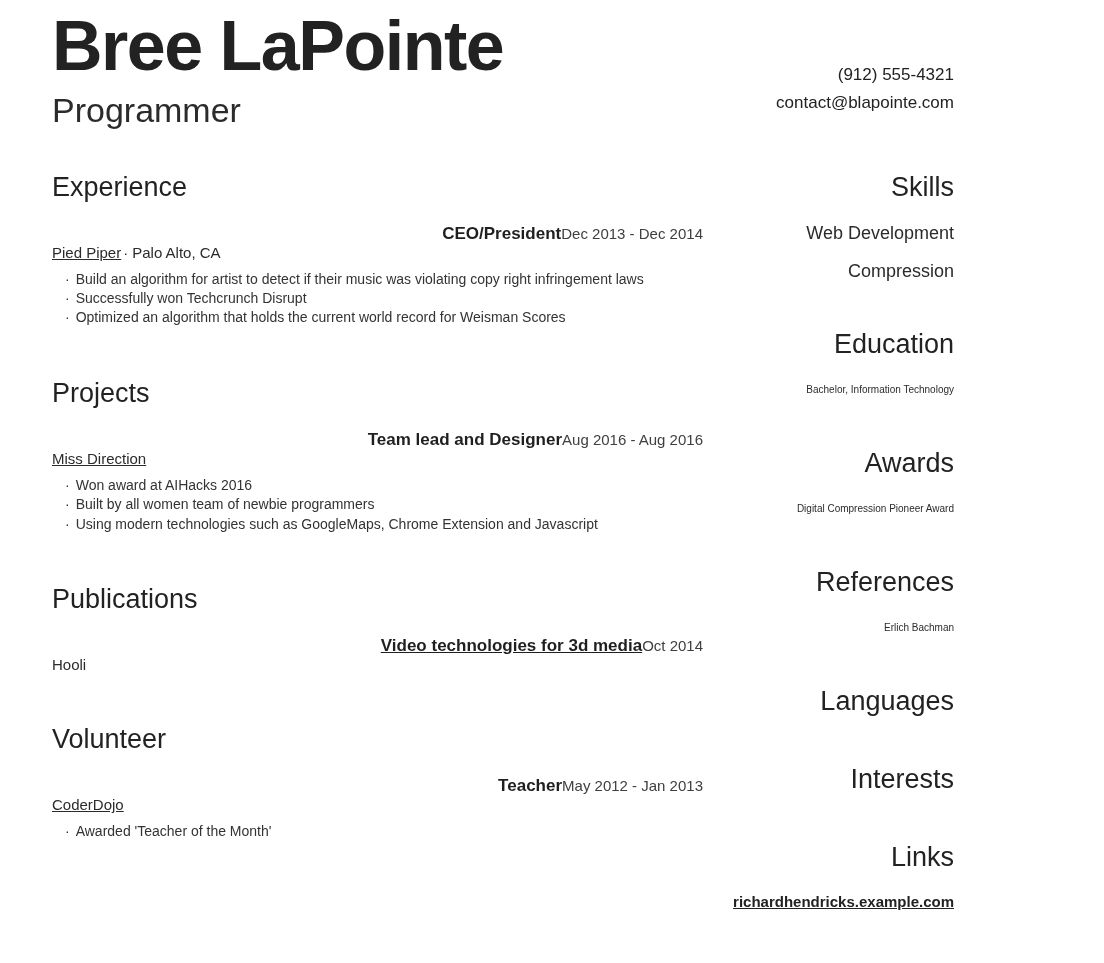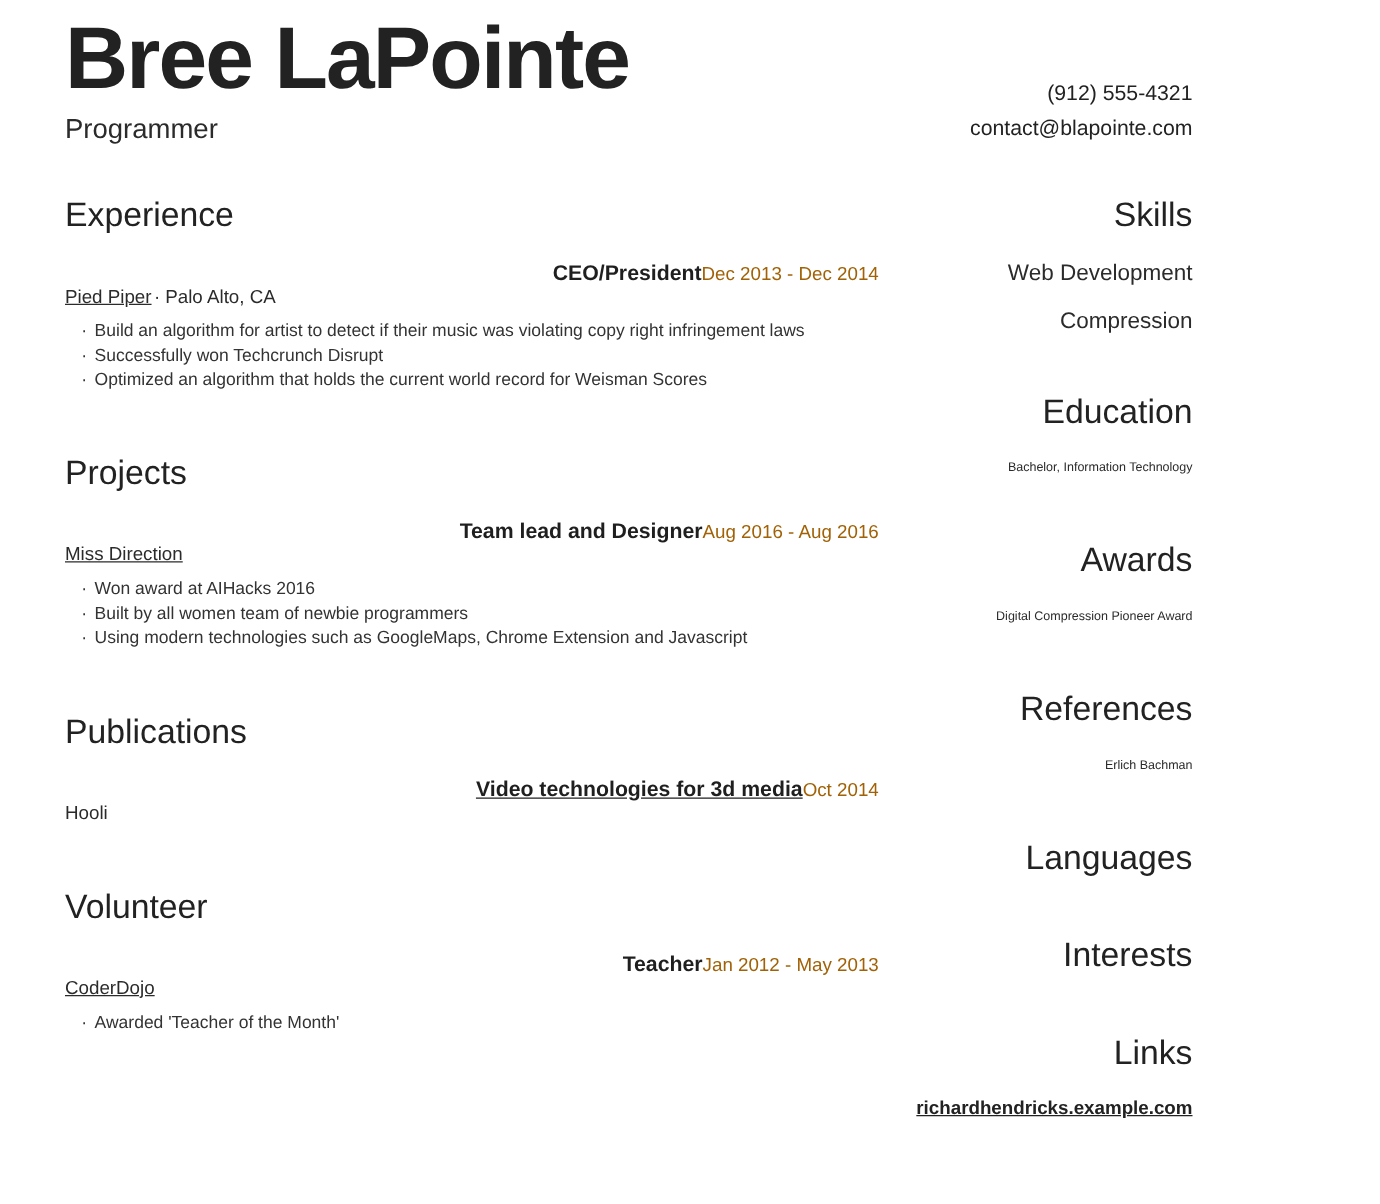--- a/index.html
+++ b/index.html
@@ -10,42 +10,42 @@
     color: #2b2b2b;
   }
   .page { width: 1006px; height: 963px; padding: 10px 52px 12px 52px; overflow: hidden; background: #fff; }
 
   
   .header { position: relative; }
   .name {
     font-size: 70px; font-weight: bold; line-height: 1.04;
     letter-spacing: -1.5px; color: #222222;
   }
-  .role { font-size: 22px; font-weight: 400; line-height: 1.2; margin-top: 7px; color: #2b2b2b; }
+  .role { font-size: 34px; font-weight: 400; line-height: 1.2; margin-top: 7px; color: #2b2b2b; }
   .contact {
     position: absolute; top: 51px; right: 0;
     text-align: right; font-size: 17px; line-height: 28px; color: #222222; margin-left: 36px;
   }
 
   
   .columns { display: flex; margin-top: 41px; }
   .main { width: 651px; flex: none; }
   .sidebar { flex: 1; text-align: right; }
 
   h2.section-heading {
     font-size: 27px; font-weight: 400; line-height: 30px; color: #222222;
   }
 
   
   .main section { margin-bottom: 50px; }
   .entry { margin-top: 22px; }
   .entry-top { display: flex; justify-content: flex-end; align-items: baseline; }
   .entry-title { font-size: 17px; font-weight: bold; line-height: 19px; color: #1f1f1f; }
   .entry-title.linked { text-decoration: underline; cursor: pointer; }
-  .entry-dates { font-size: 15px; color: #a16207; white-space: nowrap; }
+  .entry-dates { font-size: 15px; color: #404040; white-space: nowrap; }
   .entry-org-line { font-size: 15px; line-height: 19px; color: #2b2b2b; }
   .org-link { color: inherit; text-decoration: underline; cursor: pointer; }
   .sep { margin: 0 4px 0 2px; }
   .bullets { list-style: none; margin-top: 8px; padding-left: 13px; }
   .bullets li { font-size: 14px; line-height: 19.4px; color: #333333; }
   .bullets .marker { margin-right: 6px; }
 
   
   .sidebar section { margin-bottom: 48px; }
   .sidebar h2.section-heading { margin-bottom: 21px; }
@@ -120,21 +120,21 @@
             <span>Hooli</span>
           </div>
         </article>
       </section>
 
       <section>
         <h2 class="section-heading">Volunteer</h2>
         <article class="entry">
           <div class="entry-top">
             <span class="entry-title">Teacher</span>
-            <span class="entry-dates">Jan 2012 - May 2013</span>
+            <span class="entry-dates">May 2012 - Jan 2013</span>
           </div>
           <div class="entry-org-line">
             <a class="org-link">CoderDojo</a>
           </div>
           <ul class="bullets">
             <li><span class="marker">·</span><span>Awarded 'Teacher of the Month'</span></li>
           </ul>
         </article>
       </section>
 

